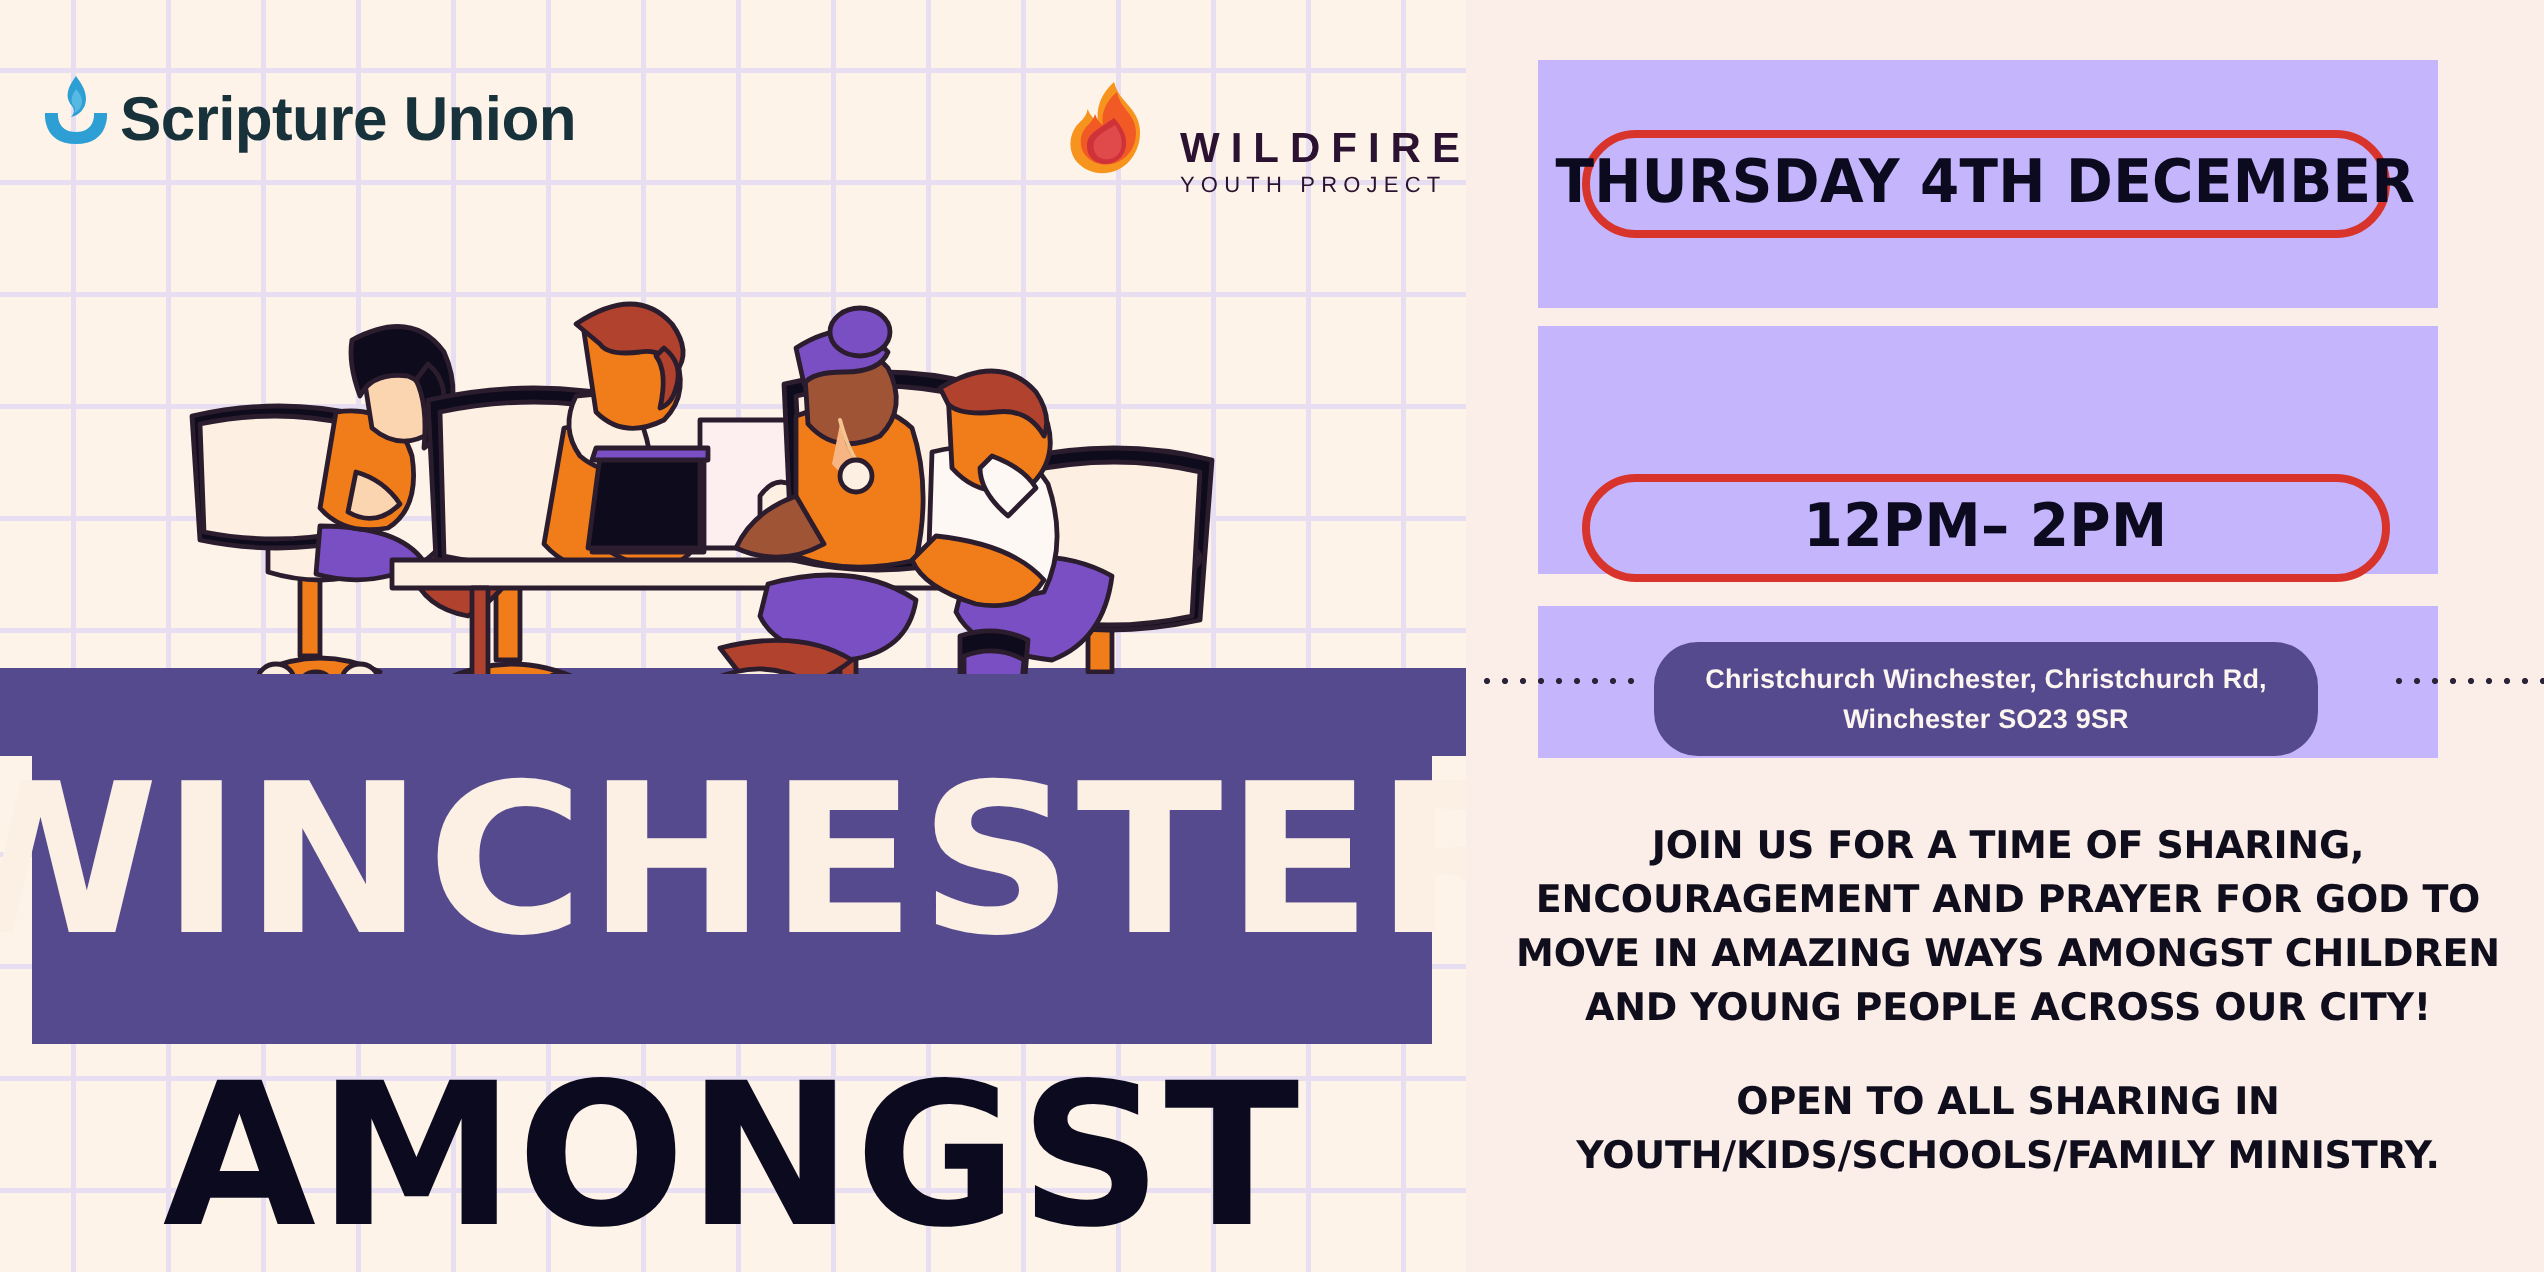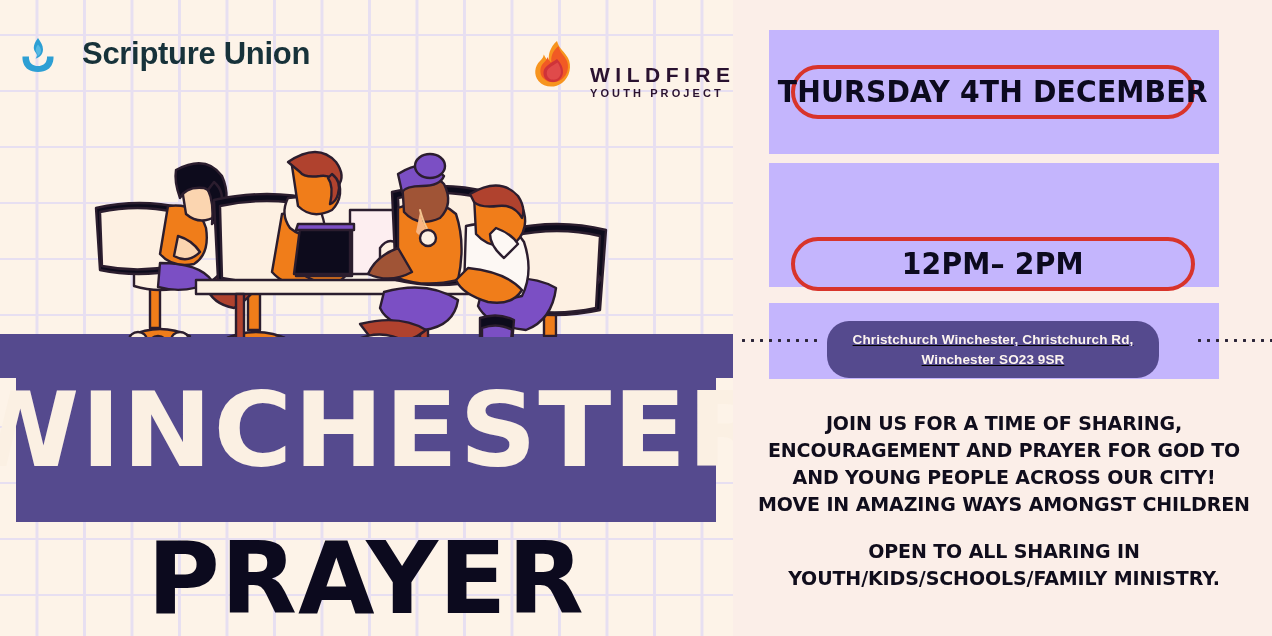--- a/index.html
+++ b/index.html
@@ -19,29 +19,29 @@
     background-image:
       linear-gradient(to right,#e7dff1 2.5px,transparent 2.5px),
       linear-gradient(to bottom,#e7dff1 2.5px,transparent 2.5px);
     background-size:47.5px 56px;
     background-position:-12px -22px;
     overflow:hidden;
   }
 
   .brand-row{position:absolute;top:0;left:0;width:733px;height:110px;z-index:6;}
 
-  .su-logo{position:absolute;left:18px;top:36px;display:flex;align-items:flex-start;gap:24px;}
+  .su-logo{position:absolute;left:18px;top:36px;display:flex;align-items:flex-end;gap:2px;}
   .su-mark{width:40px;height:42px;position:relative;flex:none;}
   .su-name{font-size:31px;font-weight:600;color:#17323a;letter-spacing:-0.3px;white-space:nowrap;}
 
   .wf-logo{position:absolute;left:533px;top:32px;display:flex;align-items:center;gap:13px;}
   .wf-mark{width:44px;height:52px;flex:none;}
   .wf-words{display:flex;flex-direction:column;gap:3px;}
   .wf-title{font-size:21px;font-weight:700;color:#2a1230;letter-spacing:5.5px;line-height:1;white-space:nowrap;margin-top:32px;}
-  .wf-sub{font-size:11px;font-weight:700;color:#2a1230;letter-spacing:3.1px;line-height:1;white-space:nowrap;}
+  .wf-sub{font-size:11px;font-weight:400;color:#2a1230;letter-spacing:3.1px;line-height:1;white-space:nowrap;}
 
   .illustration{position:absolute;left:0;top:78px;width:733px;height:300px;z-index:3;}
 
   .purple-band{
     position:absolute;left:16px;top:337px;width:700px;height:185px;
     background:#554a8e;z-index:5;
     display:flex;align-items:center;justify-content:center;
   }
   .band-title{
     font-family:"DejaVu Sans",sans-serif;
@@ -84,21 +84,20 @@
     font-size:30px;font-weight:900;color:#0c0a1e;
     letter-spacing:0.2px;line-height:1;white-space:nowrap;
     transform:scaleX(0.94);
   }
 
   .venue-pill{
     position:absolute;left:58px;top:18px;width:332px;
     background:#554a8e;border-radius:22px;
     padding:9px 16px;box-sizing:border-box;
     text-align:center;
-    text-decoration:underline;
   }
   .venue-text{
     font-size:13.5px;font-weight:700;color:#fdf5ef;
     line-height:1.45;letter-spacing:0.1px;
   }
   .dots{
     position:absolute;top:36px;height:3px;
     background-image:radial-gradient(circle,#2b2438 1.4px,transparent 1.6px);
     background-size:9px 3px;background-repeat:repeat-x;
   }
@@ -264,21 +263,21 @@
           <path d="M496 150 q16 6 22 16 l-14 14 q-14 -12 -14 -24 Z" fill="#fdf8f4"></path>
         </g>
       </svg>
     </div>
 
     <div class="purple-band">
       <span class="band-title">WINCHESTER</span>
     </div>
 
     <div class="gather-wrap">
-      <span class="gather-title">PRAYER</span>
+      <span class="gather-title">AMONGST</span>
     </div>
   </div>
 
   <div class="right-panel">
 
     <div class="info-card card-date">
       <div class="pill pill-date">
         <span class="pill-text">THURSDAY 4TH DECEMBER</span>
       </div>
     </div>
@@ -294,22 +293,22 @@
       <span class="dots dots-right"></span>
       <div class="venue-pill">
         <div class="venue-text">Christchurch Winchester, Christchurch Rd,</div>
         <div class="venue-text">Winchester SO23 9SR</div>
       </div>
     </div>
 
     <div class="body-block para-1">
       <div>JOIN US FOR A TIME OF SHARING,</div>
       <div>ENCOURAGEMENT AND PRAYER FOR GOD TO</div>
+      <div>MOVE IN AMAZING WAYS AMONGST CHILDREN</div>
       <div>AND YOUNG PEOPLE ACROSS OUR CITY!</div>
-      <div>MOVE IN AMAZING WAYS AMONGST CHILDREN</div>
     </div>
 
     <div class="body-block para-2">
       <div>OPEN TO ALL SHARING IN</div>
       <div>YOUTH/KIDS/SCHOOLS/FAMILY MINISTRY.</div>
     </div>
   </div>
 </div>
 
 </body></html>

